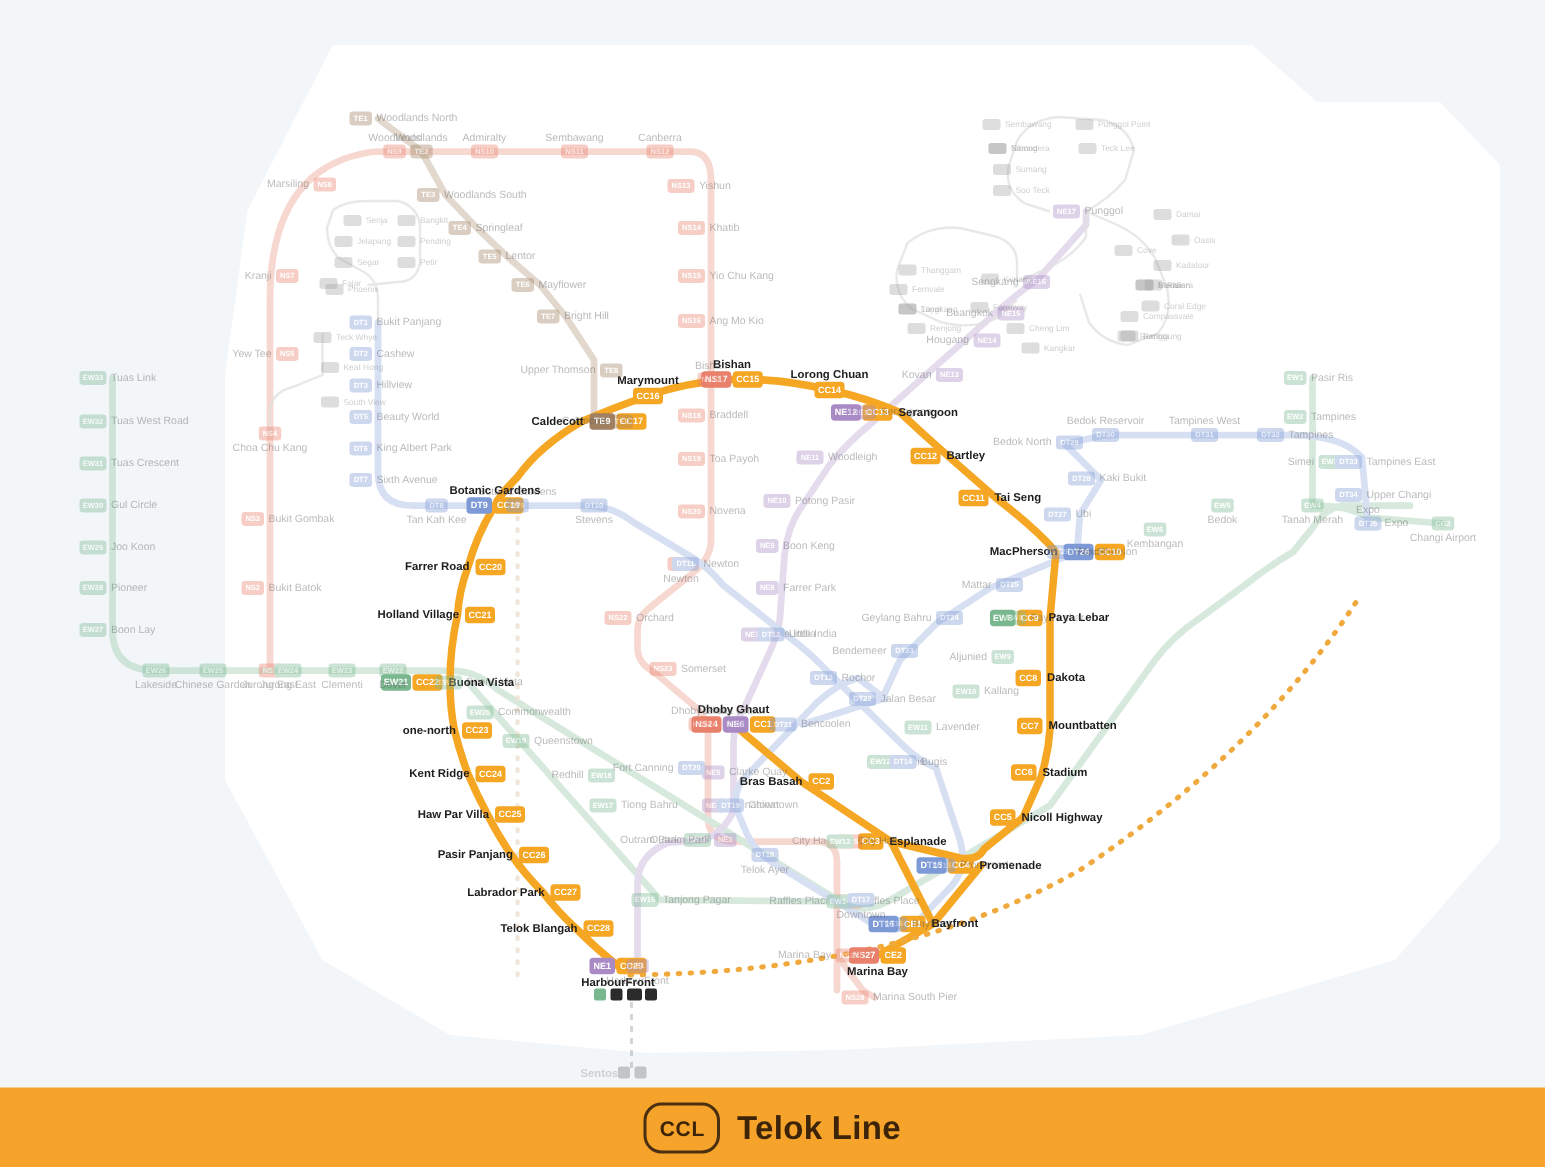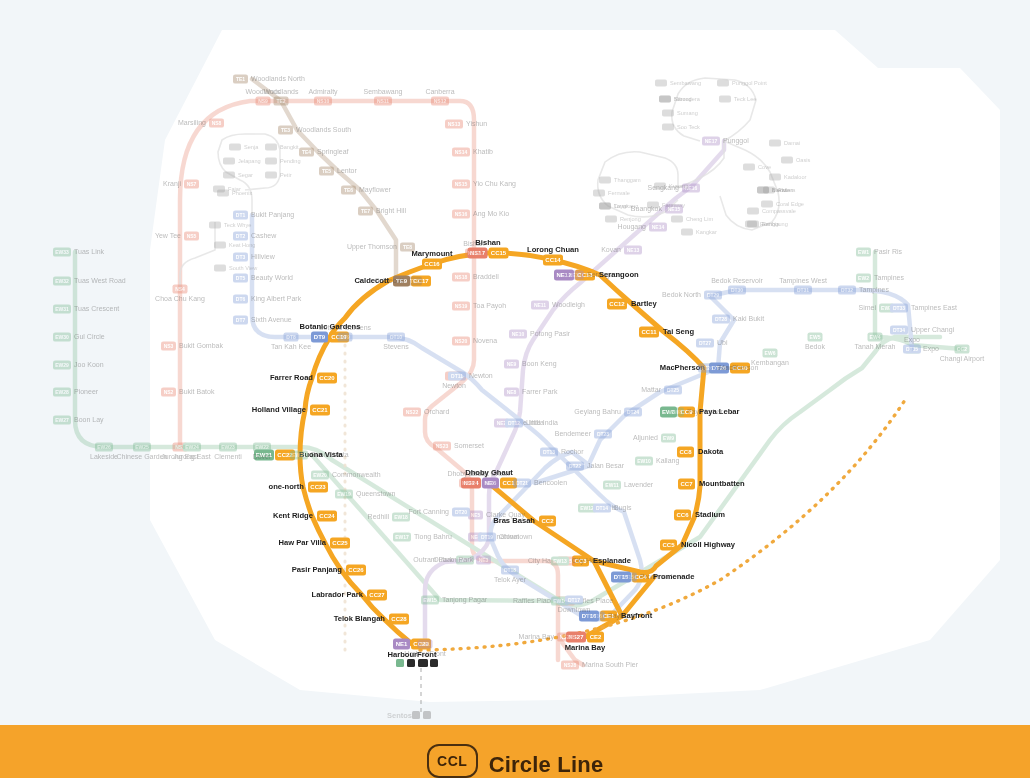--- a/index.html
+++ b/index.html
@@ -4,21 +4,21 @@
 <style>
   html,body{margin:0;padding:0;background:#f2f6f9;}
   body{width:1030px;height:778px;overflow:hidden;font-family:"Liberation Sans",sans-serif;}
   #app{position:relative;width:1030px;height:778px;background:#f2f6f9;}
   #mapwrap{position:absolute;left:0;top:0;width:1030px;height:725px;overflow:hidden;}
   svg{display:block;}
   .lbl{font-family:"Liberation Sans",sans-serif;font-weight:bold;dominant-baseline:middle;}
   .dim{opacity:.30;}
   .dim2{opacity:.38;}
   #banner{position:absolute;left:0;top:725px;width:1030px;height:53px;background:#f5a32a;
-          display:flex;align-items:flex-end;justify-content:center;gap:11px;}
+          display:flex;align-items:center;justify-content:center;gap:11px;}
   #banner .ccl-pill{width:47px;height:30px;border:2px solid #4a2f10;border-radius:12px;
           display:flex;align-items:center;justify-content:center;
           font-size:14px;font-weight:bold;color:#3d2409;letter-spacing:.5px;}
   #banner .ccl-name{font-size:22px;font-weight:bold;color:#3d2409;letter-spacing:.2px;}
 </style>
 </head>
 <body>
 
 <div id="app">
 
@@ -1045,16 +1045,16 @@
         <rect x="412" y="711" width="8" height="8" rx="1.5" fill="#6a6a6a"></rect>
         <rect x="423" y="711" width="8" height="8" rx="1.5" fill="#6a6a6a"></rect>
       </g>
     </svg>
   </div>
 
   <div id="banner">
     <div class="ccl-pill">
       <span>CCL</span>
     </div>
-    <div class="ccl-name">Circle Line</div>
+    <div class="ccl-name">Telok Line</div>
   </div>
 
 </div>
 
 </body></html>

